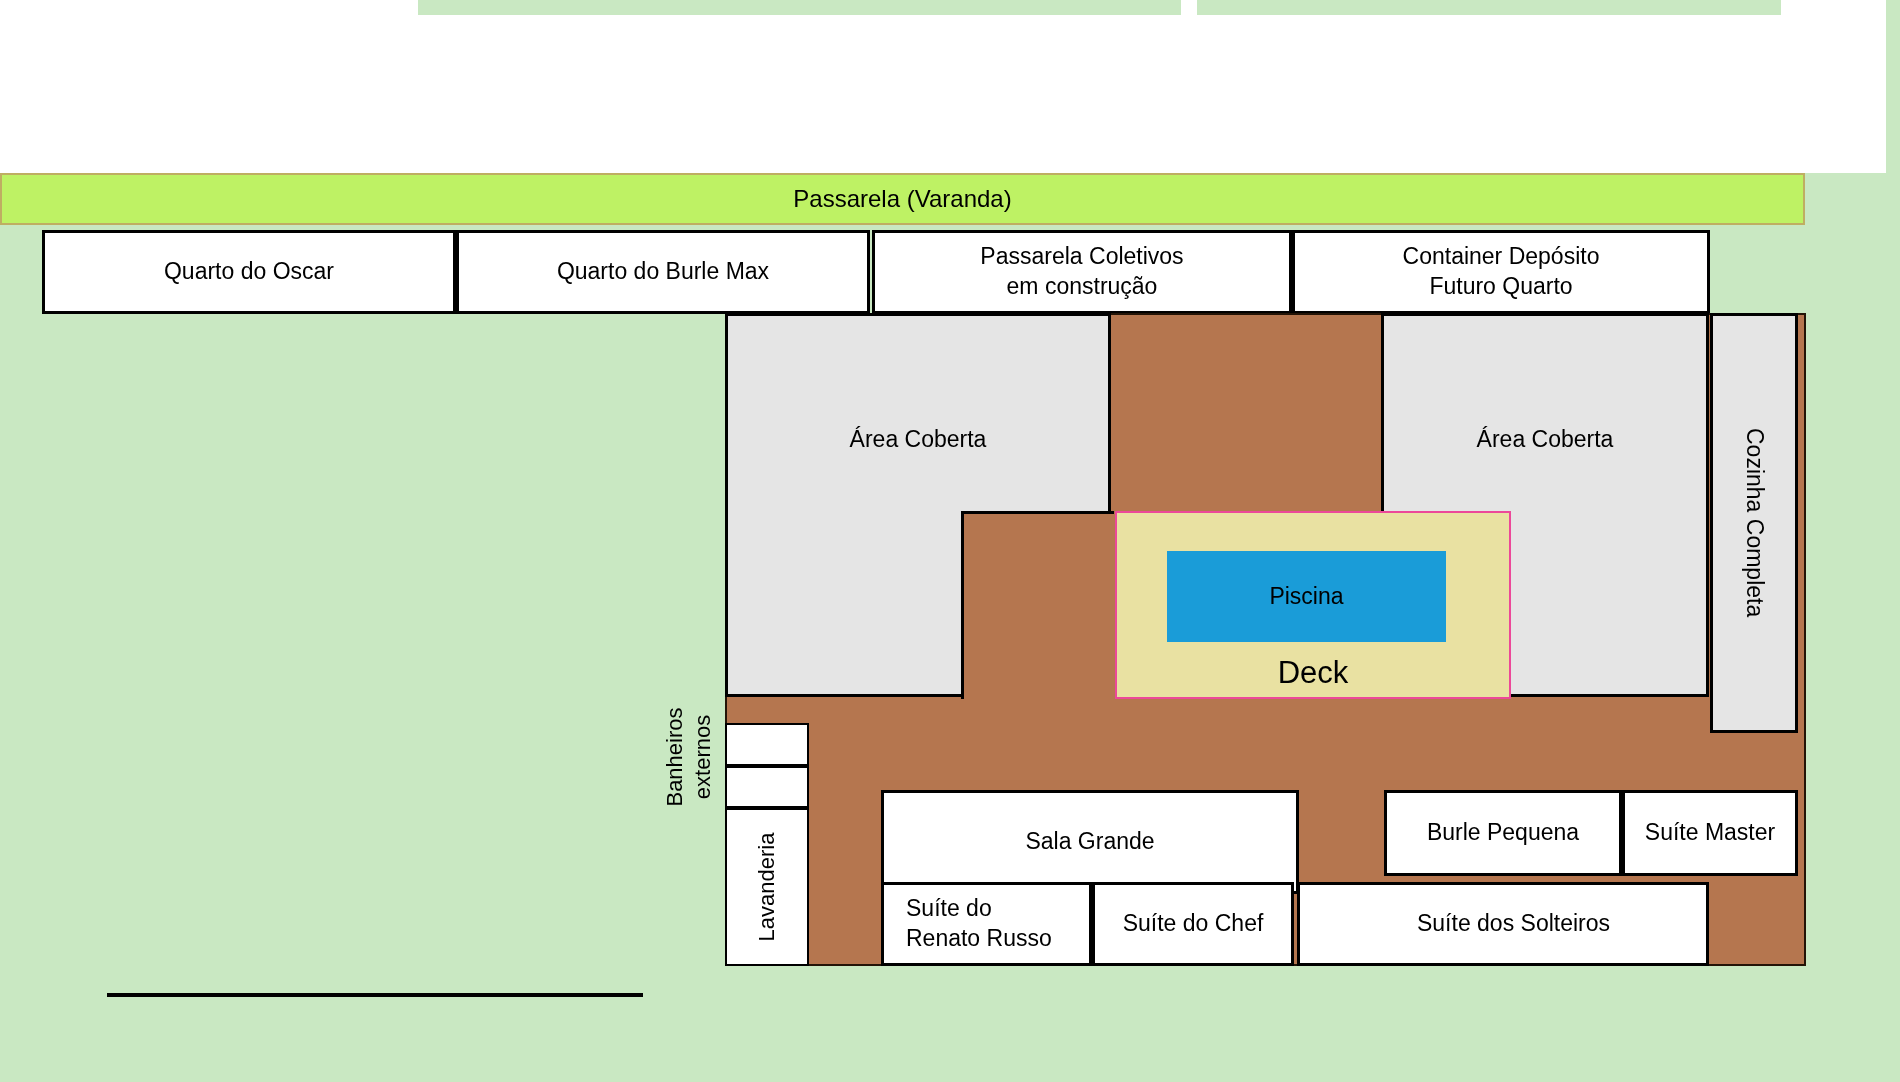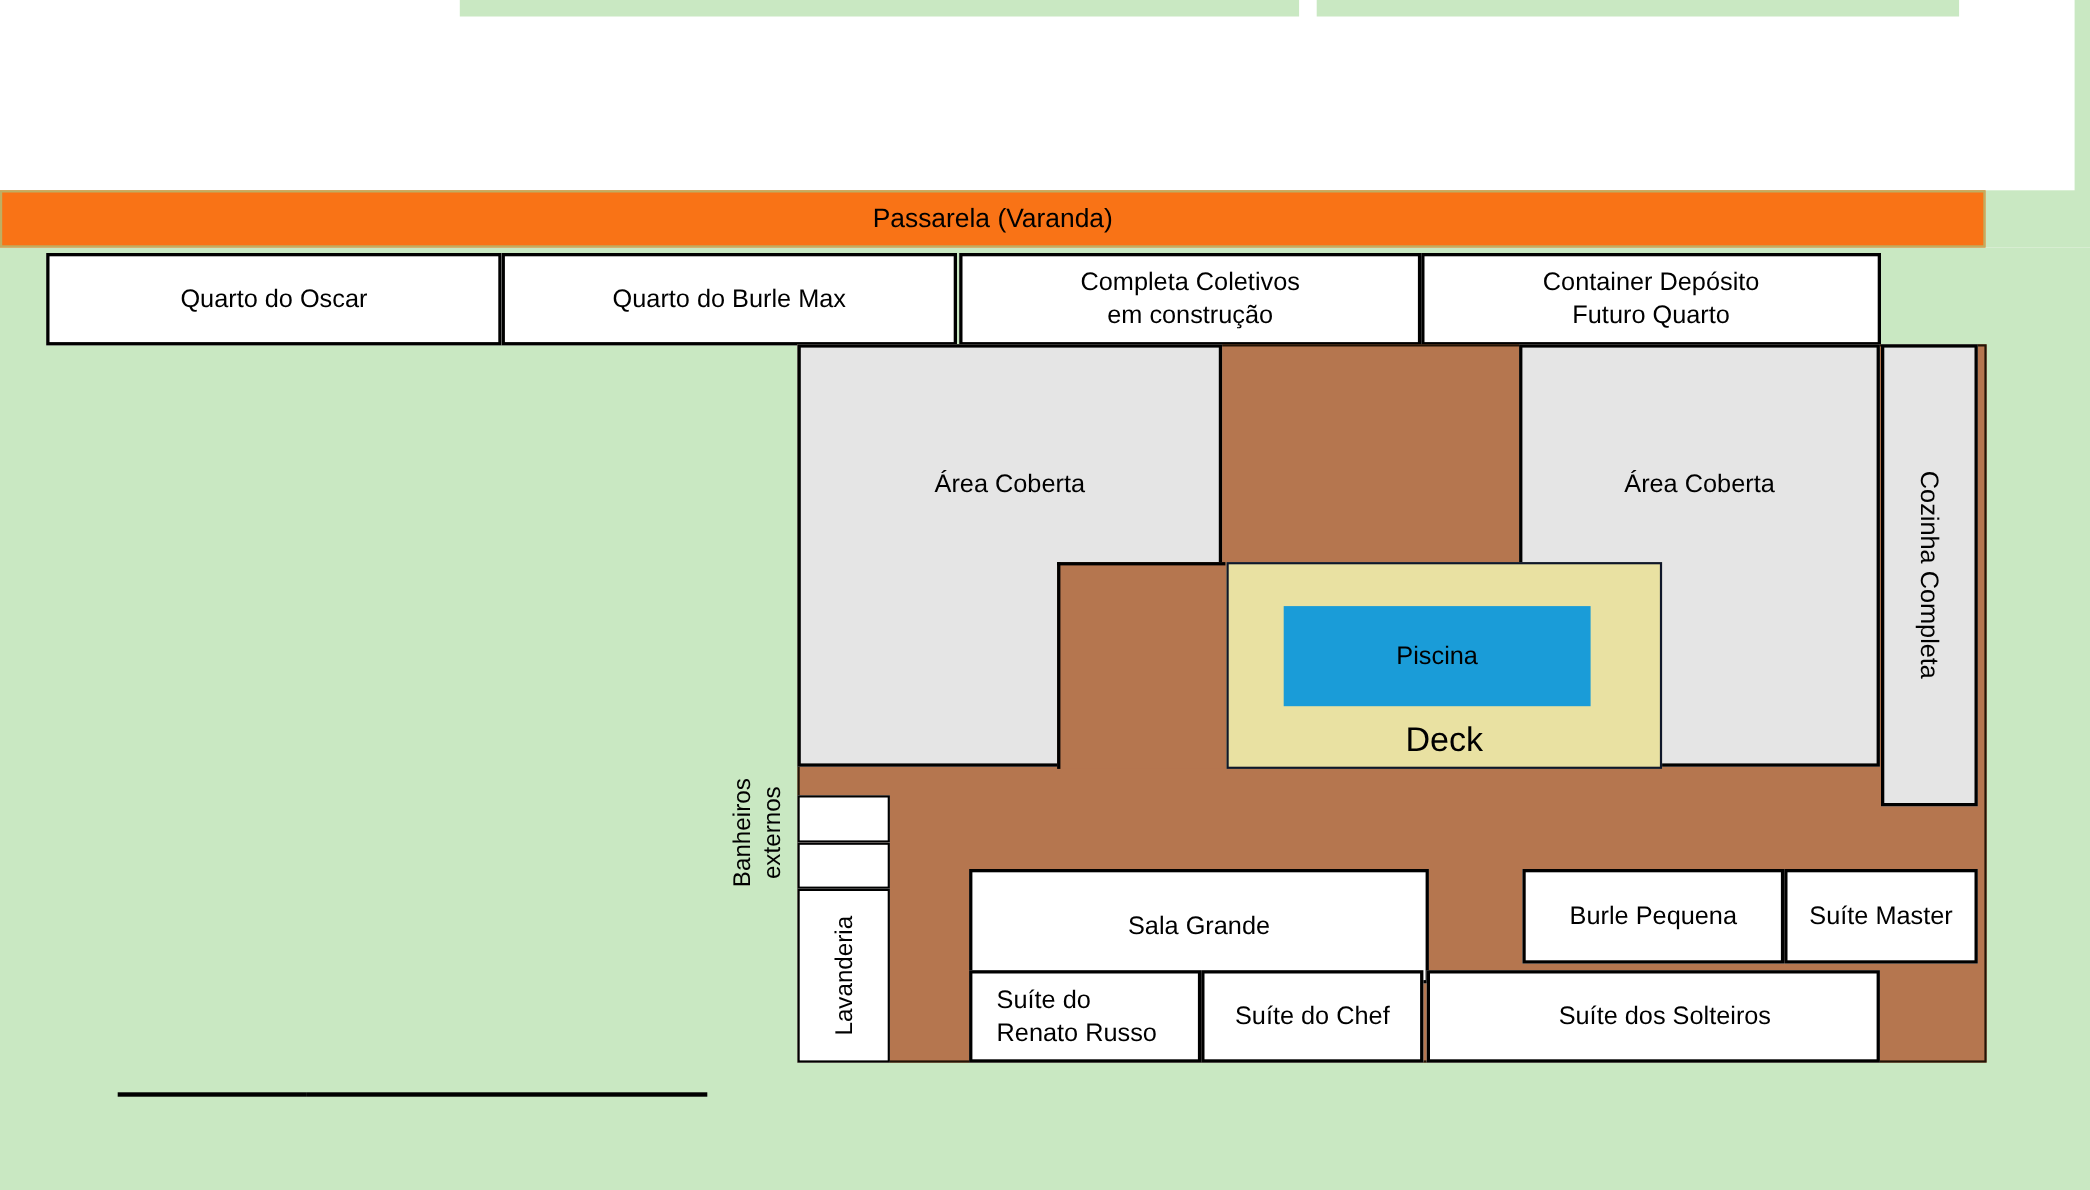--- a/index.html
+++ b/index.html
@@ -4,22 +4,22 @@
 <style>
   html,body{margin:0;padding:0;background:#ffffff;}
   #canvas{
     position:relative;width:1900px;height:1082px;background:#ffffff;overflow:hidden;
     font-family:"Liberation Sans","DejaVu Sans",sans-serif;color:#000;
   }
   .abs{position:absolute;box-sizing:border-box;}
   .green{background:#c9e8c2;}
   .terrace{background:#b5764f;border:2px solid #231407;}
   .brownpatch{background:#b5764f;}
-  .tanbar{background:#f97316;border:2px solid #bfae62;}
-  .deck{background:#e9e1a2;border:2px solid #0f172a;}
+  .tanbar{background:#bef264;border:2px solid #bfae62;}
+  .deck{background:#e9e1a2;border:2px solid #ec4899;}
   .pool{background:#1a9cd8;}
   .room{
     position:absolute;box-sizing:border-box;background:#ffffff;border:3px solid #000;
     display:flex;flex-direction:column;align-items:center;justify-content:center;
     font-size:23px;line-height:1.3;text-align:center;
   }
   .room.thin{border-width:2px;}
   .whitearea{position:absolute;box-sizing:border-box;background:#e5e5e5;border:3px solid #000;}
   .arealabel{position:absolute;left:0;right:0;text-align:center;font-size:23px;}
   .centered{display:flex;align-items:center;justify-content:center;}
@@ -52,21 +52,21 @@
     <span>Passarela (Varanda)</span>
   </div>
 
   <div class="room" style="left:42px;top:230px;width:414px;height:84px;">
     <span>Quarto do Oscar</span>
   </div>
   <div class="room" style="left:456px;top:230px;width:414px;height:84px;">
     <span>Quarto do Burle Max</span>
   </div>
   <div class="room" style="left:872px;top:230px;width:420px;height:84px;">
-    <span>Completa Coletivos</span>
+    <span>Passarela Coletivos</span>
     <span class="line2">em construção</span>
   </div>
   <div class="room" style="left:1292px;top:230px;width:418px;height:84px;">
     <span>Container Depósito</span>
     <span class="line2">Futuro Quarto</span>
   </div>
 
   <div class="abs terrace" style="left:725px;top:313px;width:1081px;height:653px;"></div>
 
   <div class="whitearea" style="left:725px;top:313px;width:386px;height:384px;">

